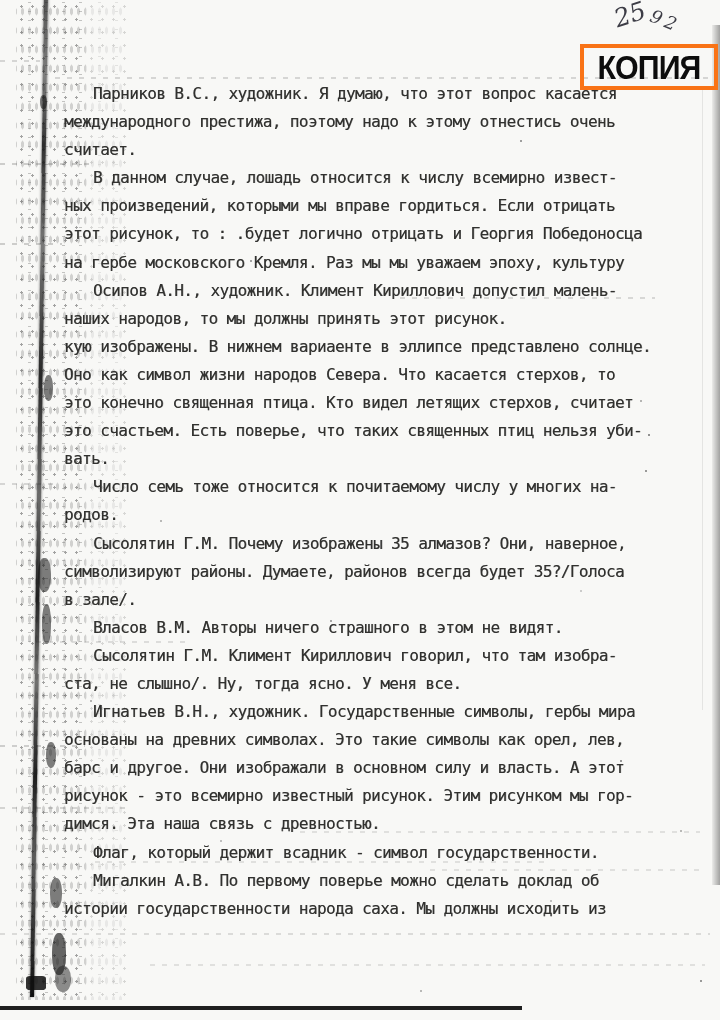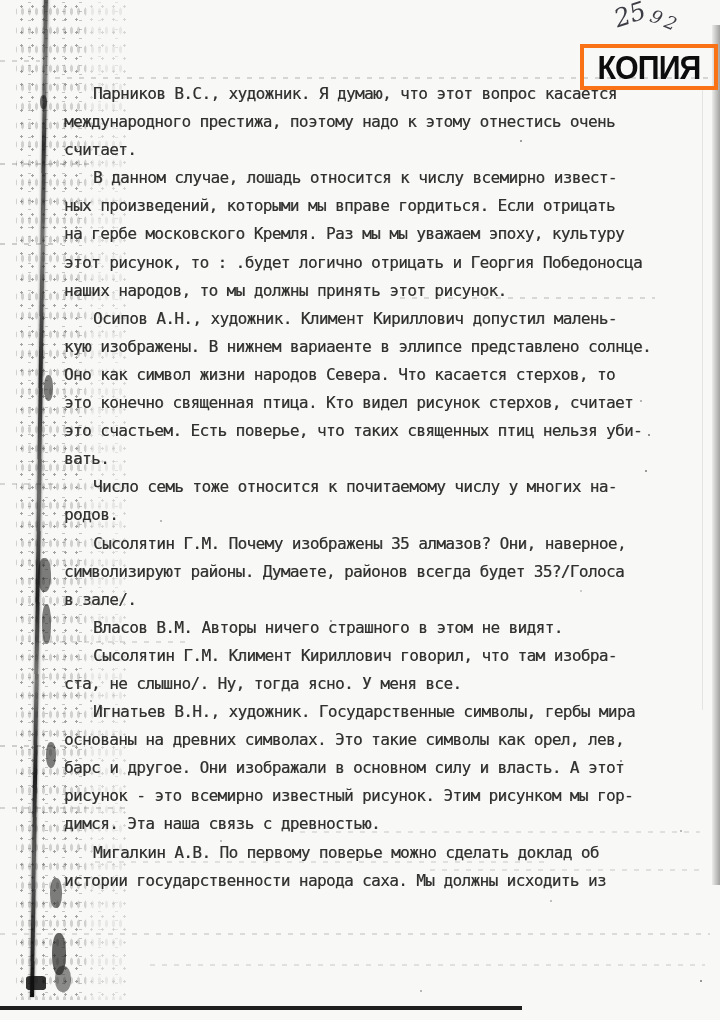--- a/index.html
+++ b/index.html
@@ -152,39 +152,40 @@
   <div class="stamp">
     <span>КОПИЯ</span>
   </div>
 
   <div class="textblock">
       <div class="tline indent">Парников В.С., художник. Я думаю, что этот вопрос касается</div>
       <div class="tline">международного престижа, поэтому надо к этому отнестись очень</div>
       <div class="tline">считает.</div>
       <div class="tline indent">В данном случае, лошадь относится к числу всемирно извест-</div>
       <div class="tline">ных произведений, которыми мы вправе гордиться. Если отрицать</div>
+      <div class="tline">этот рисунок, то : .будет логично отрицать и Георгия Победоносца</div>
       <div class="tline">на гербе московского Кремля. Раз мы мы уважаем эпоху, культуру</div>
-      <div class="tline">этот рисунок, то : .будет логично отрицать и Георгия Победоносца</div>
+      <div class="tline indent">Осипов А.Н., художник. Климент Кириллович допустил малень-</div>
       <div class="tline">наших народов, то мы должны принять этот рисунок.</div>
-      <div class="tline indent">Осипов А.Н., художник. Климент Кириллович допустил малень-</div>
       <div class="tline">кую изображены. В нижнем вариаенте в эллипсе представлено солнце.</div>
       <div class="tline">Оно как символ жизни народов Севера. Что касается стерхов, то</div>
-      <div class="tline">это конечно священная птица. Кто видел рисунок стерхов, считает</div>
+      <div class="tline">это конечно священная птица. Кто видел летящих стерхов, считает</div>
       <div class="tline">это счастьем. Есть поверье, что таких священных птиц нельзя уби-</div>
       <div class="tline">вать.</div>
       <div class="tline indent">Число семь тоже относится к почитаемому числу у многих на-</div>
       <div class="tline">родов.</div>
       <div class="tline indent">Сысолятин Г.М. Почему изображены 35 алмазов? Они, наверное,</div>
       <div class="tline">символизируют районы. Думаете, районов всегда будет 35?/Голоса</div>
       <div class="tline">в зале/.</div>
       <div class="tline indent">Власов В.М. Авторы ничего страшного в этом не видят.</div>
       <div class="tline indent">Сысолятин Г.М. Климент Кириллович говорил, что там изобра-</div>
       <div class="tline">ста, не слышно/. Ну, тогда ясно. У меня все.</div>
       <div class="tline indent">Игнатьев В.Н., художник. Государственные символы, гербы мира</div>
       <div class="tline">основаны на древних символах. Это такие символы как орел, лев,</div>
       <div class="tline">барс и другое. Они изображали в основном силу и власть. А этот</div>
       <div class="tline">рисунок - это всемирно известный рисунок. Этим рисунком мы гор-</div>
       <div class="tline">димся. Эта наша связь с древностью.</div>
+      <div class="tline indent">Флаг, который держит всадник - символ государственности.</div>
       <div class="tline indent">Мигалкин А.В. По первому поверье можно сделать доклад об</div>
       <div class="tline">истории государственности народа саха. Мы должны исходить из</div>
     </div>
 
 </div>
 
 </body></html>

